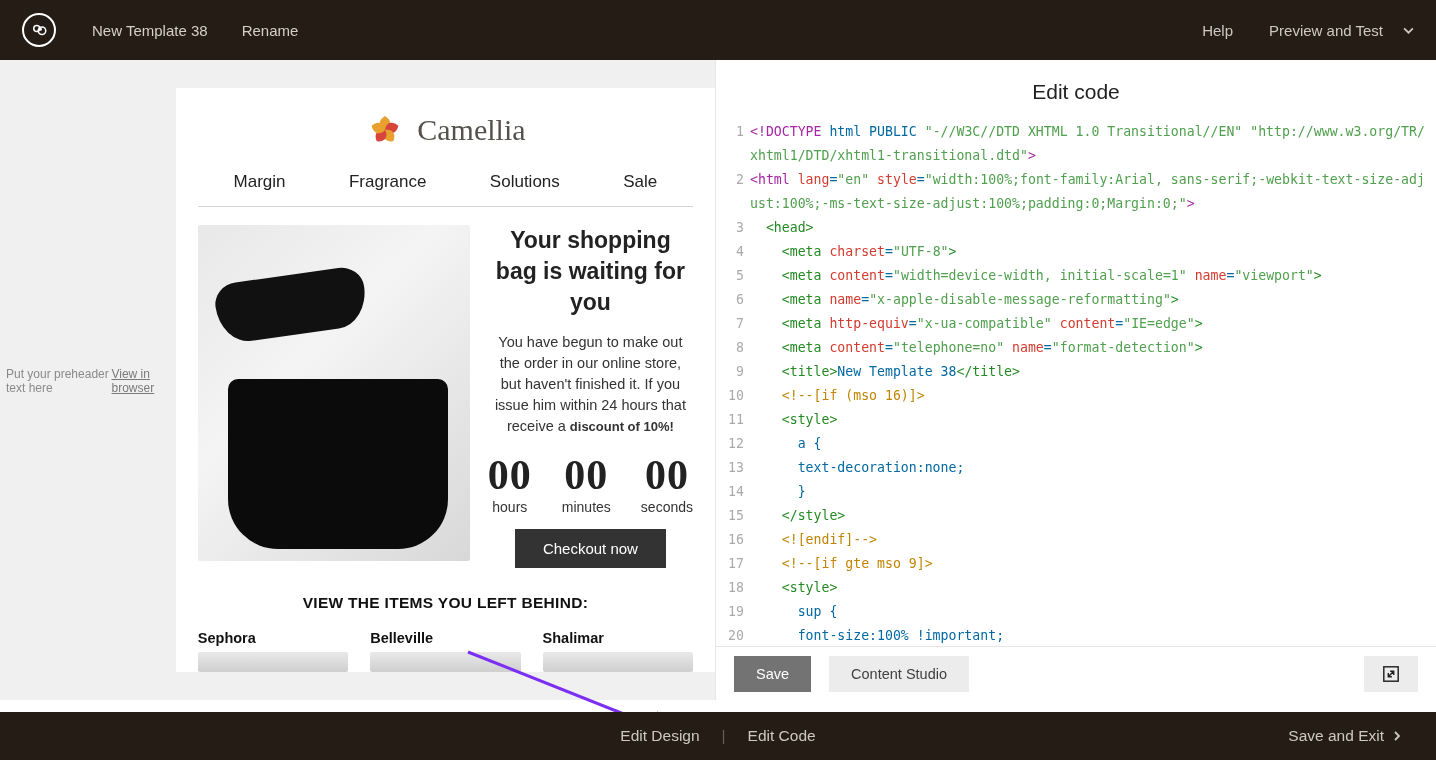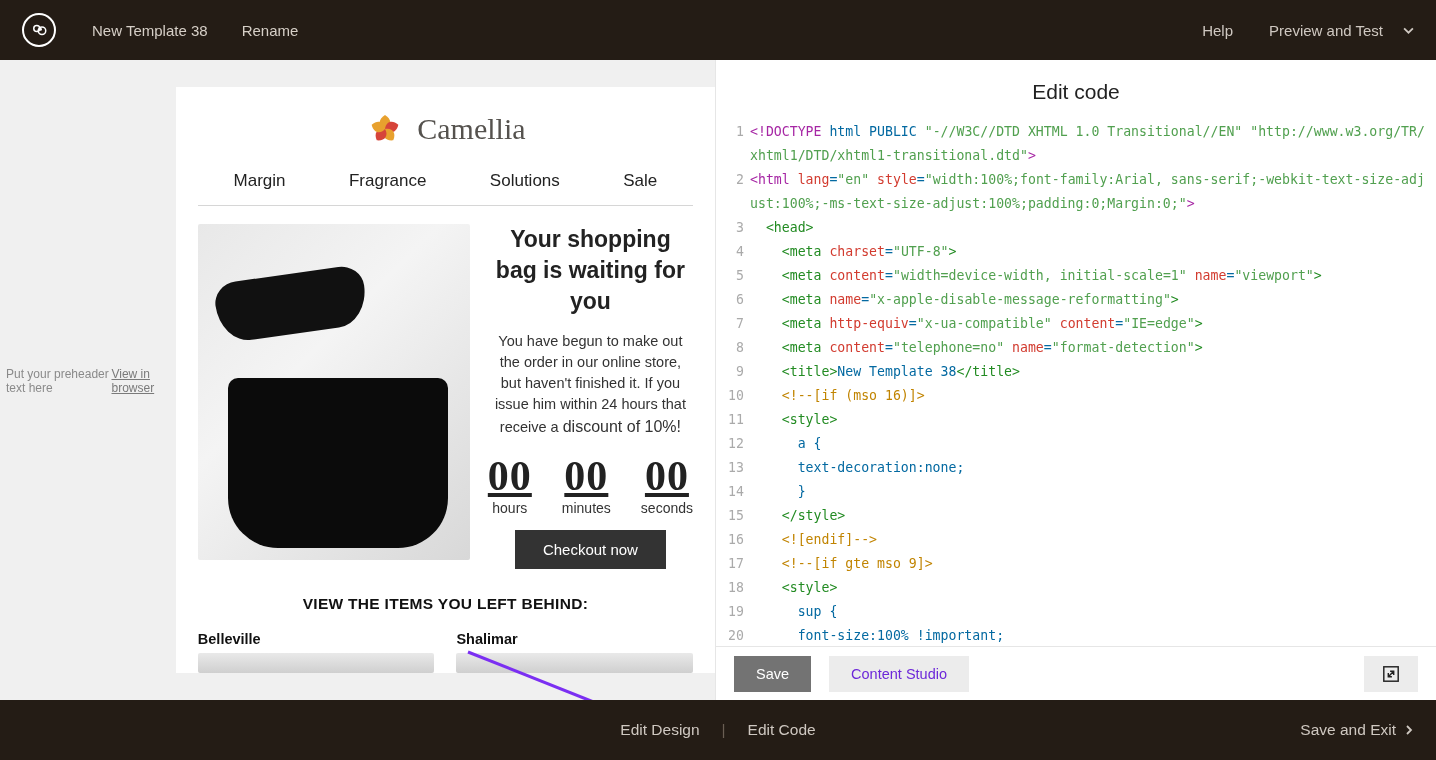--- a/index.html
+++ b/index.html
@@ -25,24 +25,24 @@
   .nav-row { display: flex; justify-content: space-around; padding: 22px 4px 14px; border-bottom: 1px solid #d6d6d6; margin: 0 0 18px; }
   .nav-row span { font-size: 17px; color: #222; cursor: pointer; }
 
   .hero { display: flex; gap: 18px; }
   .hero-img { width: 272px; height: 336px; background: linear-gradient(135deg,#e8e8e8 0%, #f4f4f4 40%, #d8d8d8 100%); border-radius:2px; position:relative; overflow:hidden; }
   .hero-img::before { content:""; position:absolute; left:18px; top:50px; width:150px; height:60px; background:#111; border-radius: 30px 30px 40px 40px / 28px 28px 50px 50px; transform: rotate(-8deg);}
   .hero-img::after { content:""; position:absolute; left:30px; bottom:12px; width:220px; height:170px; background:#0b0b0b; border-radius:10px 10px 50px 50px;}
   .hero-copy { flex: 1; text-align: center; color:#222; }
   .hero-copy h2 { font-size: 23px; line-height: 1.35; font-weight: 600; margin-bottom: 14px; }
   .hero-copy p { font-size: 14.5px; line-height: 1.45; color:#333; }
-  .discount { font-weight: 400; font-size: 16px; }
+  .discount { font-weight: 700; font-size: 13px; }
   .count-row { display: flex; justify-content: center; gap: 30px; margin: 14px 0 10px; }
   .count-col { text-align: center; }
-  .count-col .big { font-size: 42px; font-weight: 600; letter-spacing:1px; font-family: Georgia, serif; text-decoration: underline;}
+  .count-col .big { font-size: 42px; font-weight: 600; letter-spacing:1px; font-family: Georgia, serif;}
   .count-col .lbl { font-size: 14px; color:#333; }
   .cta { display: inline-block; background:#333; color:#fff; padding: 11px 28px; font-size: 15px; margin-top:4px; cursor:pointer; }
 
   .items-head { text-align:center; font-weight:700; letter-spacing:0.3px; margin: 26px 0 18px; font-size:15.5px; color:#111; }
   .items-row { display:flex; gap:22px; }
   .item { flex:1; }
   .item .iname { font-weight:700; font-size:14.5px; margin-bottom:6px; color:#111;}
   .item .ibox { height:20px; background:linear-gradient(#e9e9e9,#cfcfcf); border-radius:2px;}
 
   
@@ -50,25 +50,25 @@
   .code-title { text-align:center; font-size: 21px; color:#222; padding: 20px 0 16px; }
   .code-area { flex:1; overflow:hidden; font-family: "Menlo","Consolas",monospace; font-size: 13.2px; line-height: 24px; }
   .code-line { display:flex; }
   .gutter { width: 34px; text-align:right; color:#aaa; padding-right:6px; user-select:none; }
   .src { flex:1; white-space: pre-wrap; word-break: break-all; color:#333; padding-right:8px; }
   .src .blk{color:#0369a1;} .src .pur{color:#a626a4;} .src .red{color:#d23b2f;} .src .str{color:#51a04f;} .src .grn{color:#228b22;} .src .cmt{color:#c18401;}
 
   .code-toolbar { height:54px; border-top:1px solid #e6e6e6; display:flex; align-items:center; gap:18px; padding:0 18px; }
   .btn { padding: 10px 22px; font-size:14.5px; border:none; cursor:pointer; }
   .btn.save { background:#737373; color:#fff; }
-  .btn.cs   { background:#ececec; color:#6d28d9; }
+  .btn.cs   { background:#ececec; color:#404040; }
   .expand-box { margin-left:auto; width:54px; height:36px; background:#ececec; display:flex; align-items:center; justify-content:center; cursor:pointer; }
 
   
-  .bottombar { position:absolute; left:0; right:0; bottom:0; height:60px; background:#241c15; color:#cfc8c1; display:flex; align-items:center; padding:0 22px; font-size:15.5px; }
+  .bottombar { position:absolute; left:0; right:0; bottom:0; height:48px; background:#241c15; color:#cfc8c1; display:flex; align-items:center; padding:0 34px; font-size:15.5px; }
   .bottombar .center { position:absolute; left:50%; transform:translateX(-50%); display:flex; gap:22px; align-items:center; }
   .bottombar .sep { color:#6a5f54;}
   .bottombar .right { margin-left:auto; display:flex; gap:8px; align-items:center; cursor:pointer;}
   .bottombar .link { cursor:pointer; }
 
   
   .arrow-svg { position:absolute; left:464px; top:648px; pointer-events:none; }
 </style>
 </head>
 <body>
@@ -144,20 +144,24 @@
               <div class="lbl">seconds</div>
             </div>
           </div>
           <span class="cta">Checkout now</span>
         </div>
       </div>
 
       <div class="items-head">VIEW THE ITEMS YOU LEFT BEHIND:</div>
       <div class="items-row">
         <div class="item">
+          <div class="iname">Sephora</div>
+          <div class="ibox"></div>
+        </div>
+        <div class="item">
           <div class="iname">Belleville</div>
           <div class="ibox"></div>
         </div>
         <div class="item">
           <div class="iname">Shalimar</div>
           <div class="ibox"></div>
         </div>
       </div>
     </div>
   </div>

